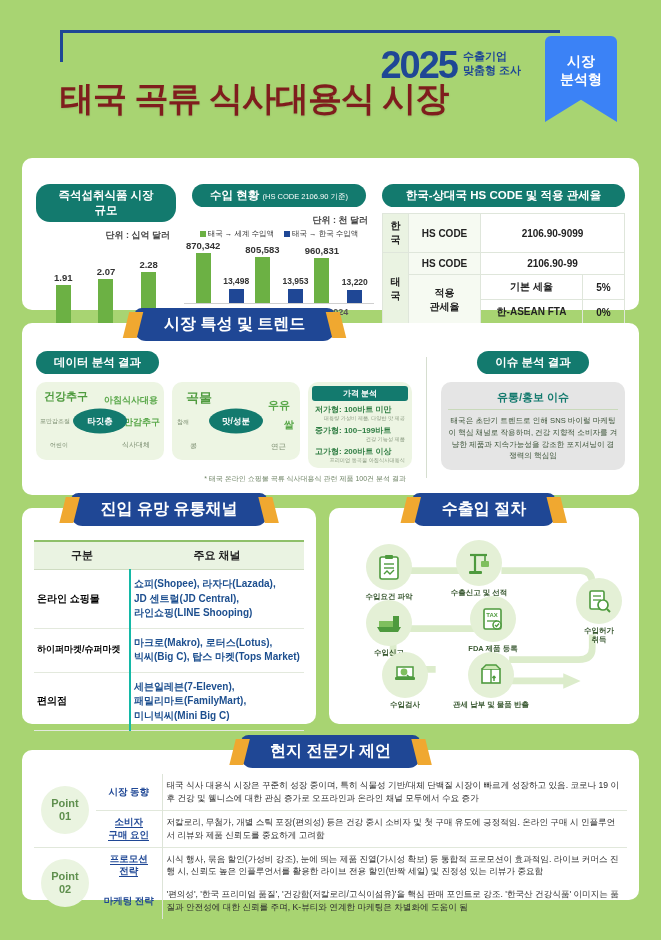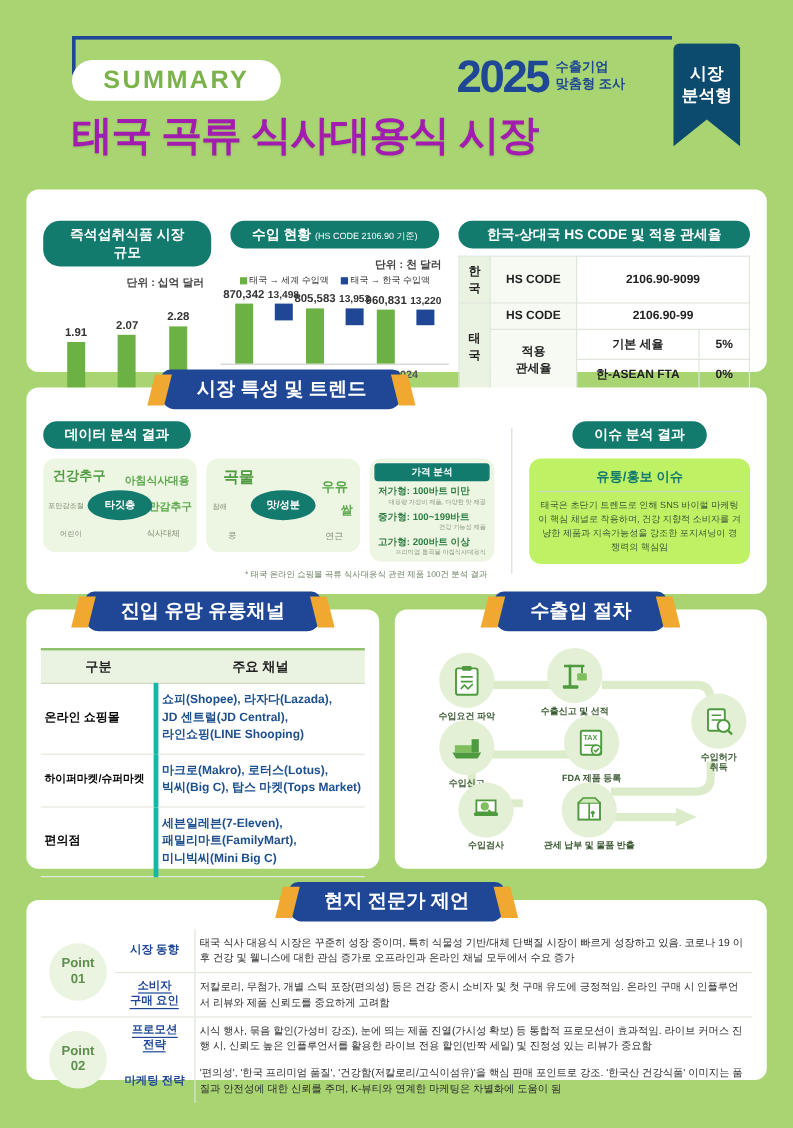--- a/index.html
+++ b/index.html
@@ -16,30 +16,30 @@
   .header-rule {
     position: absolute; left: 38px; top: 2px; width: 500px; height: 32px;
     border-left: 3px solid #1f4795; border-top: 3px solid #1f4795;
   }
   .summary-pill {
     position: absolute; left: 38px; top: 22px;
     background: #fff; color: #7cb24a; border-radius: 20px;
     padding: 5px 26px; font-size: 21px; font-weight: bold; letter-spacing: 2px;
   }
   .main-title {
-    position: absolute; left: 38px; top: 62px;
-    color: #a21caf; font-size: 34px; font-weight: bold; letter-spacing: -1px;
+    position: absolute; left: 38px; top: 48px;
+    color: #7f1d1d; font-size: 34px; font-weight: bold; letter-spacing: -1px;
     text-shadow: 0 1px 2px rgba(0,0,0,.12);
   }
   .year-block { position: absolute; right: 118px; top: 18px; display: flex; align-items: flex-start; gap: 6px; }
   .year-num { color: #1f4795; font-size: 38px; font-weight: bold; letter-spacing: -2px; line-height: 1; }
   .year-sub { color: #1f4795; font-size: 11px; font-weight: bold; line-height: 1.25; padding-top: 4px; }
   .ribbon {
-    position: absolute; right: 22px; top: 8px; width: 56px; height: 86px;
-    background: #0c4a6e; border-radius: 6px 6px 0 0;
+    position: absolute; right: 22px; top: 8px; width: 72px; height: 86px;
+    background: #3b82f6; border-radius: 6px 6px 0 0;
     clip-path: polygon(0 0,100% 0,100% 100%,50% 74%,0 100%);
     display: flex; align-items: flex-start; justify-content: center; padding-top: 16px;
   }
   .ribbon span { color: #fff; font-size: 14px; font-weight: bold; text-align: center; line-height: 1.3; }
 
   
   .panel { background: #fff; border-radius: 10px; position: relative; margin-bottom: 13px; }
   .tab {
     position: absolute; top: -15px; left: 50%; transform: translateX(-50%);
     background: #1f4795; color: #fff; font-weight: bold;
@@ -61,21 +61,21 @@
   
   .sec1 { height: 152px; padding: 26px 14px 10px; display: flex; gap: 8px; }
   .chartbox { flex: 0 0 140px; text-align: center; }
   .chartbox.wide { flex: 0 0 190px; }
   .tablebox { flex: 1; }
   .unit { font-size: 9px; color: #444; text-align: right; margin: 7px 6px 2px 0; font-weight: bold; }
   .legend { display: flex; justify-content: center; gap: 10px; font-size: 7.5px; color: #333; margin-bottom: 3px; }
   .legend i { display: inline-block; width: 6px; height: 6px; margin-right: 2px; vertical-align: middle; }
   .plot { position: relative; height: 72px; display: flex; justify-content: space-around; align-items: flex-end;
           border-bottom: 1px solid #cfcfcf; padding: 0 6px; }
-  .grp { display: flex; gap: 18px; position: relative; }
+  .grp { display: flex; align-items: flex-end; gap: 18px; position: relative; }
   .bar { width: 15px; position: relative; }
   .bar.g { background: #6cb144; }
   .bar.b { background: #1f4795; }
   .bar .val {
     position: absolute; top: -13px; left: 50%; transform: translateX(-50%);
     font-size: 9.5px; font-weight: bold; color: #333; white-space: nowrap;
   }
   .bar.b .val { font-size: 8.5px; }
   .xaxis { display: flex; justify-content: space-around; padding: 3px 6px 0; }
   .xaxis span { font-size: 9px; color: #555; font-weight: bold; }
@@ -103,36 +103,36 @@
   .ellipse {
     position: absolute; left: 50%; top: 50%; transform: translate(-50%,-50%);
     background: #137a6e; color: #fff; border-radius: 50%;
     width: 54px; height: 25px; display: flex; align-items: center; justify-content: center;
     font-size: 8.5px; font-weight: bold;
   }
   .pricebox { flex: 0 0 104px; background: #edf5e3; border-radius: 10px; padding: 4px; text-align: center; }
   .pricebox .hd { background: #137a6e; color: #fff; font-size: 8px; font-weight: bold; border-radius: 3px; padding: 2px 0; }
   .pl { font-size: 8px; font-weight: bold; color: #2f7d43; margin-top: 3px; text-align: left; padding-left: 3px; }
   .ps { font-size: 5.2px; color: #8a9a80; text-align: right; padding-right: 3px; }
-  .issuebox { background: #bef264; border-radius: 10px; padding: 8px 7px; margin-top: 8px; }
+  .issuebox { background: #e5e5e5; border-radius: 10px; padding: 8px 7px; margin-top: 8px; }
   .issuebox .t { font-size: 11px; font-weight: bold; color: #137a6e; padding-bottom: 4px; border-bottom: 1px solid #c9d9bb; }
   .issuebox .b { font-size: 7.6px; color: #3a5236; line-height: 1.55; margin-top: 5px; }
   .note { font-size: 7px; color: #6f8466; text-align: right; margin-top: 6px; padding-right: 6px; }
 
   
   .row3 { display: flex; gap: 13px; margin-bottom: 13px; }
   .p3a { flex: 0 0 294px; height: 216px; padding: 26px 12px 8px; }
   .p3b { flex: 1; height: 216px; padding: 26px 10px 8px; position: relative; }
   table.ch { width: 100%; border-collapse: collapse; }
   table.ch th {
     background: #eaf3e2; font-size: 11px; color: #222; padding: 6px 2px;
     border-bottom: 1px solid #cfdcc2; border-top: 2px solid #8fc06a;
   }
   table.ch td { font-size: 10px; padding: 7px 3px; border-bottom: 1px solid #e3e9dd; line-height: 1.45; }
-  table.ch td.c1 { width: 96px; font-weight: bold; border-right: 4px solid #14b8a6; margin-left: 16px; }
+  table.ch td.c1 { width: 96px; font-weight: bold; border-right: 2px solid #14b8a6; margin-left: 16px; }
   table.ch td.c2 { font-weight: bold; color: #1d4f8f; }
 
   .flow { position: relative; width: 100%; height: 176px; }
   .node { position: absolute; text-align: center; width: 84px; }
   .ncirc {
     width: 46px; height: 46px; border-radius: 50%; background: #e4f0d6;
     margin: 0 auto; display: flex; align-items: center; justify-content: center;
   }
   .nlbl { font-size: 7.5px; font-weight: bold; color: #3b5a33; margin-top: 2px; line-height: 1.25; }
   .flowpath { position: absolute; inset: 0; }
@@ -155,21 +155,20 @@
   td.ptbody { font-size: 8.6px; color: #2b2b2b; line-height: 1.5; padding-left: 8px; }
   .rowline td { border-top: 1px solid #e1e8db; }
 </style>
 </head>
 <body>
 
 <div class="page">
 
   <div class="header">
     <div class="header-rule"></div>
-    <div class="summary-pill">SUMMARY</div>
     <div class="main-title">태국 곡류 식사대용식 시장</div>
     <div class="year-block">
       <div class="year-num">2025</div>
       <div class="year-sub">
         <div>수출기업</div>
         <div>맞춤형 조사</div>
       </div>
     </div>
     <div class="ribbon">
       <span>

